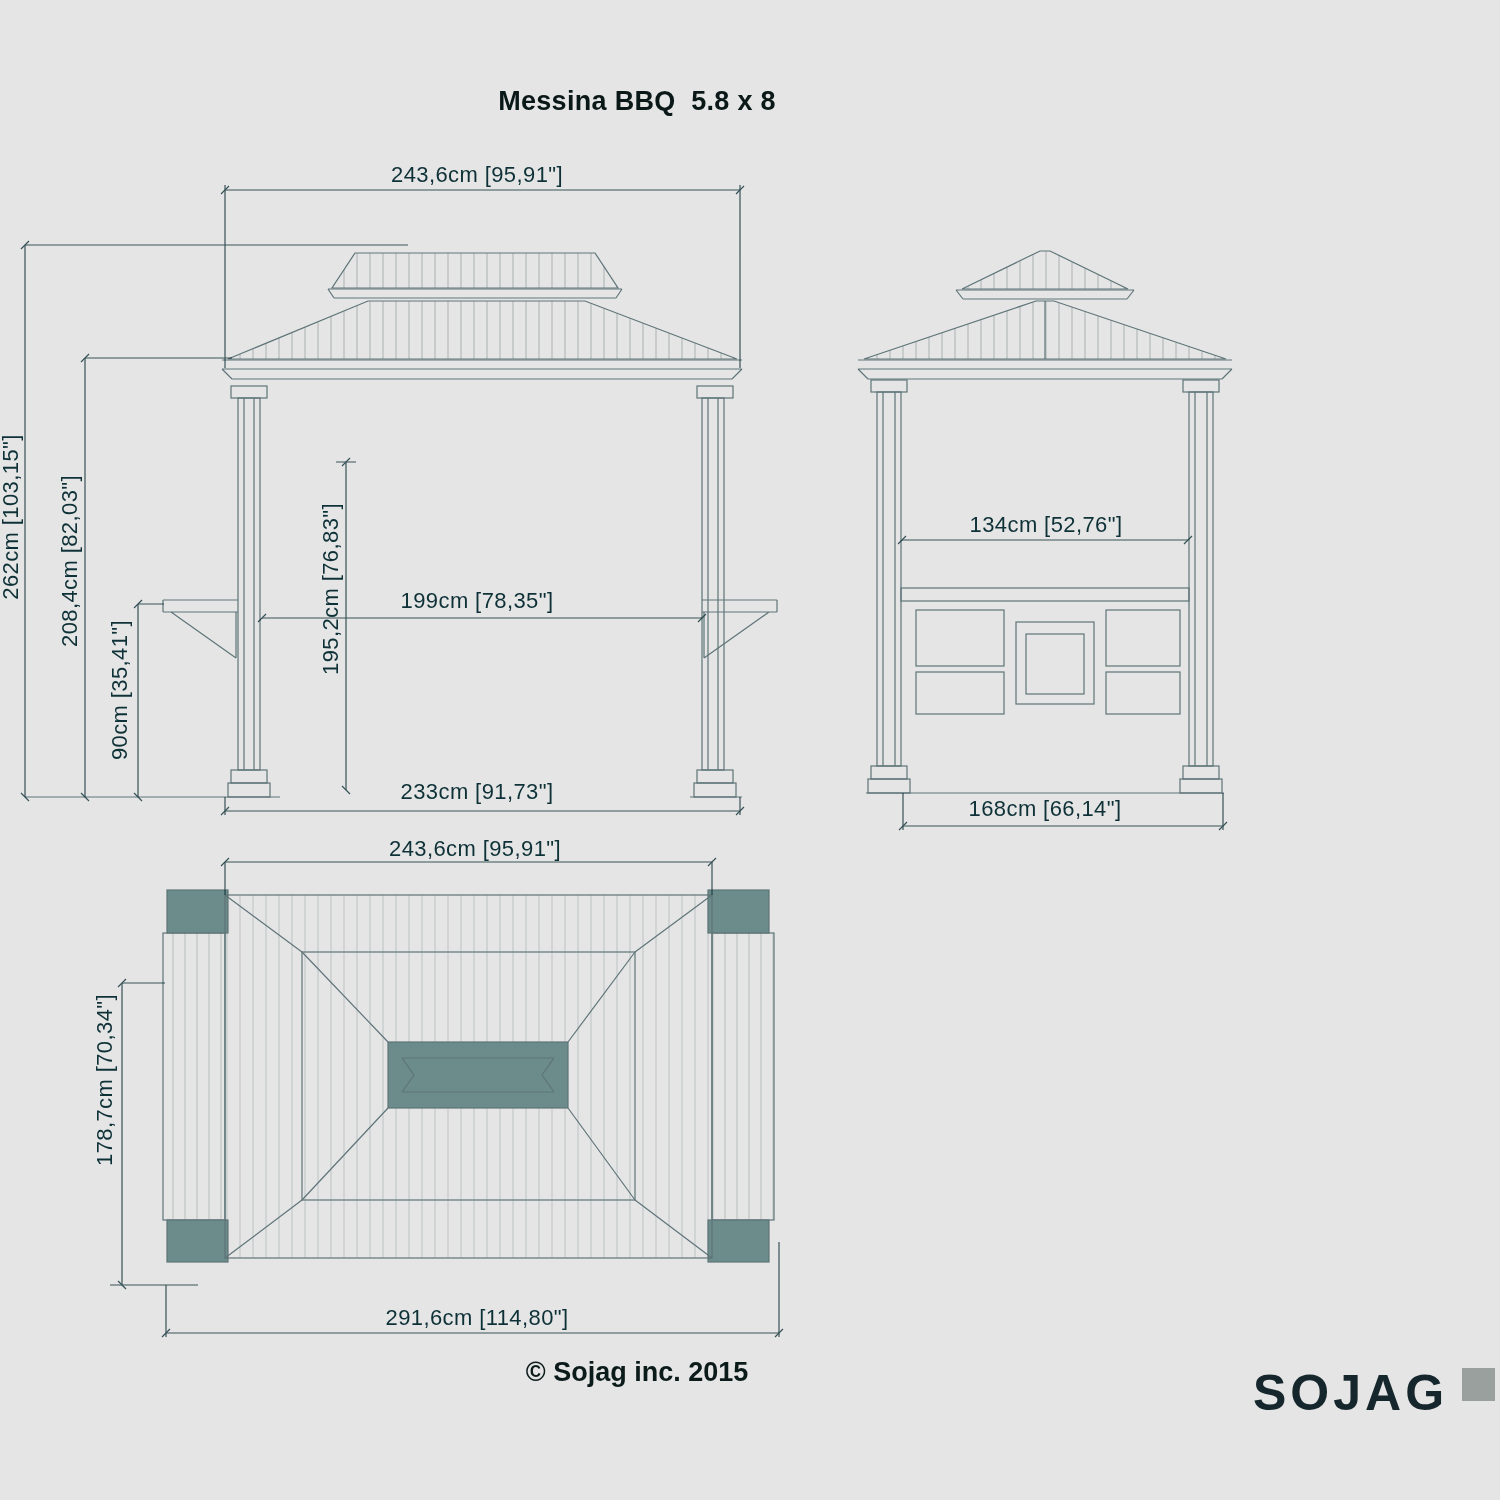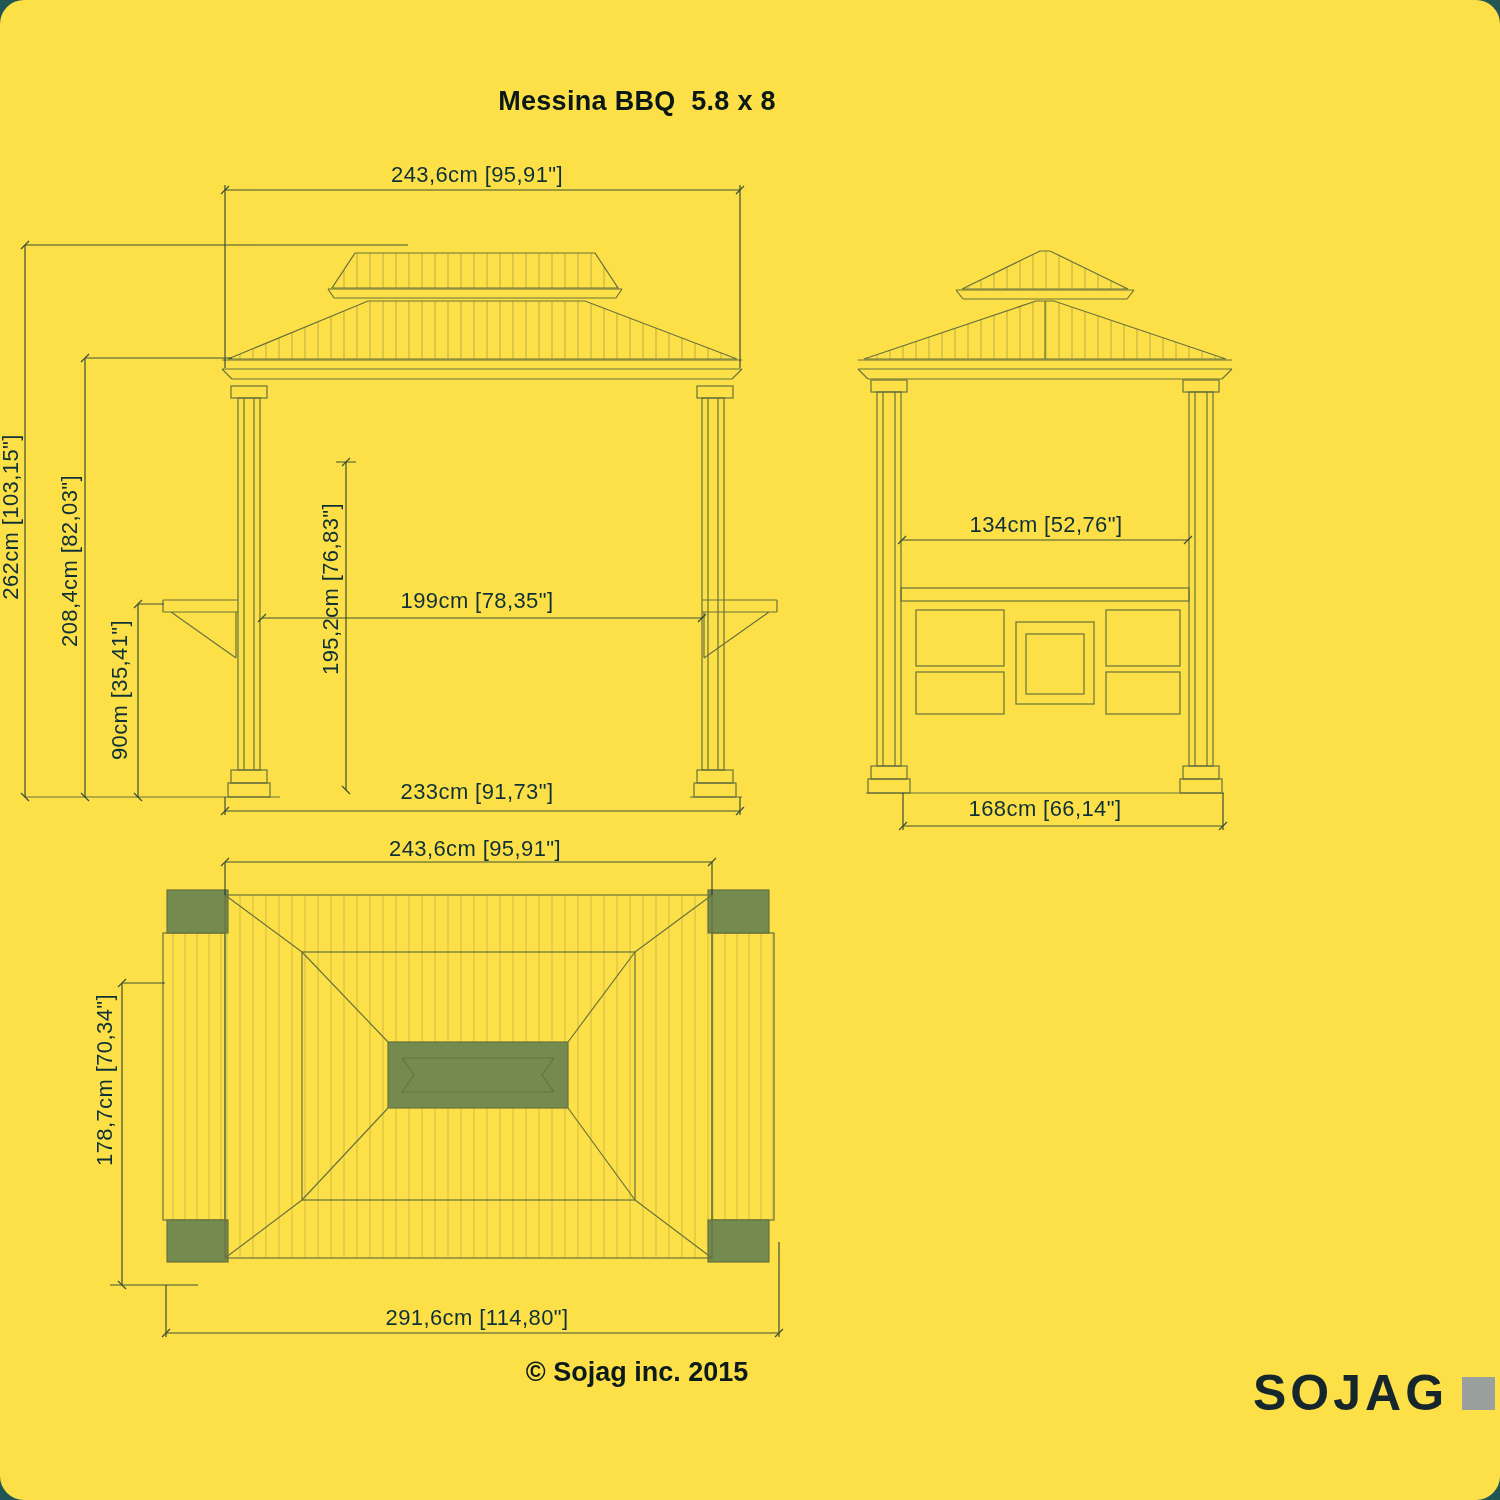--- a/index.html
+++ b/index.html
@@ -1,26 +1,26 @@
 <!DOCTYPE html>
 <html><head>
 <meta charset="utf-8">
 <style>
   html,body{margin:0;padding:0;background:#225654;}
-  #canvas{position:relative;width:1500px;height:1500px;background:#fde047;overflow:hidden;
-          font-family:"Liberation Sans",sans-serif;border-radius:24px;}
+  #canvas{position:relative;width:1500px;height:1500px;background:#e5e5e5;overflow:hidden;
+          font-family:"Liberation Sans",sans-serif;}
   #drawing{position:absolute;left:0;top:0;}
   .lbl{position:absolute;transform:translate(-50%,-50%);font:400 22px "Liberation Sans",sans-serif;
        color:#0e3137;white-space:pre;letter-spacing:.4px;}
   .lbl.v{transform:translate(-50%,-50%) rotate(-90deg);}
   .title-lbl{position:absolute;transform:translate(-50%,-50%);font:bold 27px "Liberation Sans",sans-serif;
        color:#0a1918;white-space:pre;letter-spacing:.3px;}
   .footer-lbl{position:absolute;transform:translate(-50%,-50%);font:bold 27px "Liberation Sans",sans-serif;
        color:#0b1b1a;white-space:pre;}
-  .logo{position:absolute;left:1253px;top:1368px;display:flex;align-items:center;}
+  .logo{position:absolute;left:1253px;top:1368px;display:flex;align-items:flex-start;}
   .logo-text{font:bold 50px "Liberation Sans",sans-serif;color:#15262c;letter-spacing:4px;line-height:1;}
   .logo-square{width:33px;height:33px;background:#9aa09e;margin-left:14px;}
 </style>
 </head>
 <body>
 
 <div id="canvas">
 
   <svg id="drawing" width="1500" height="1500" viewBox="0 0 1500 1500">
     <defs>

